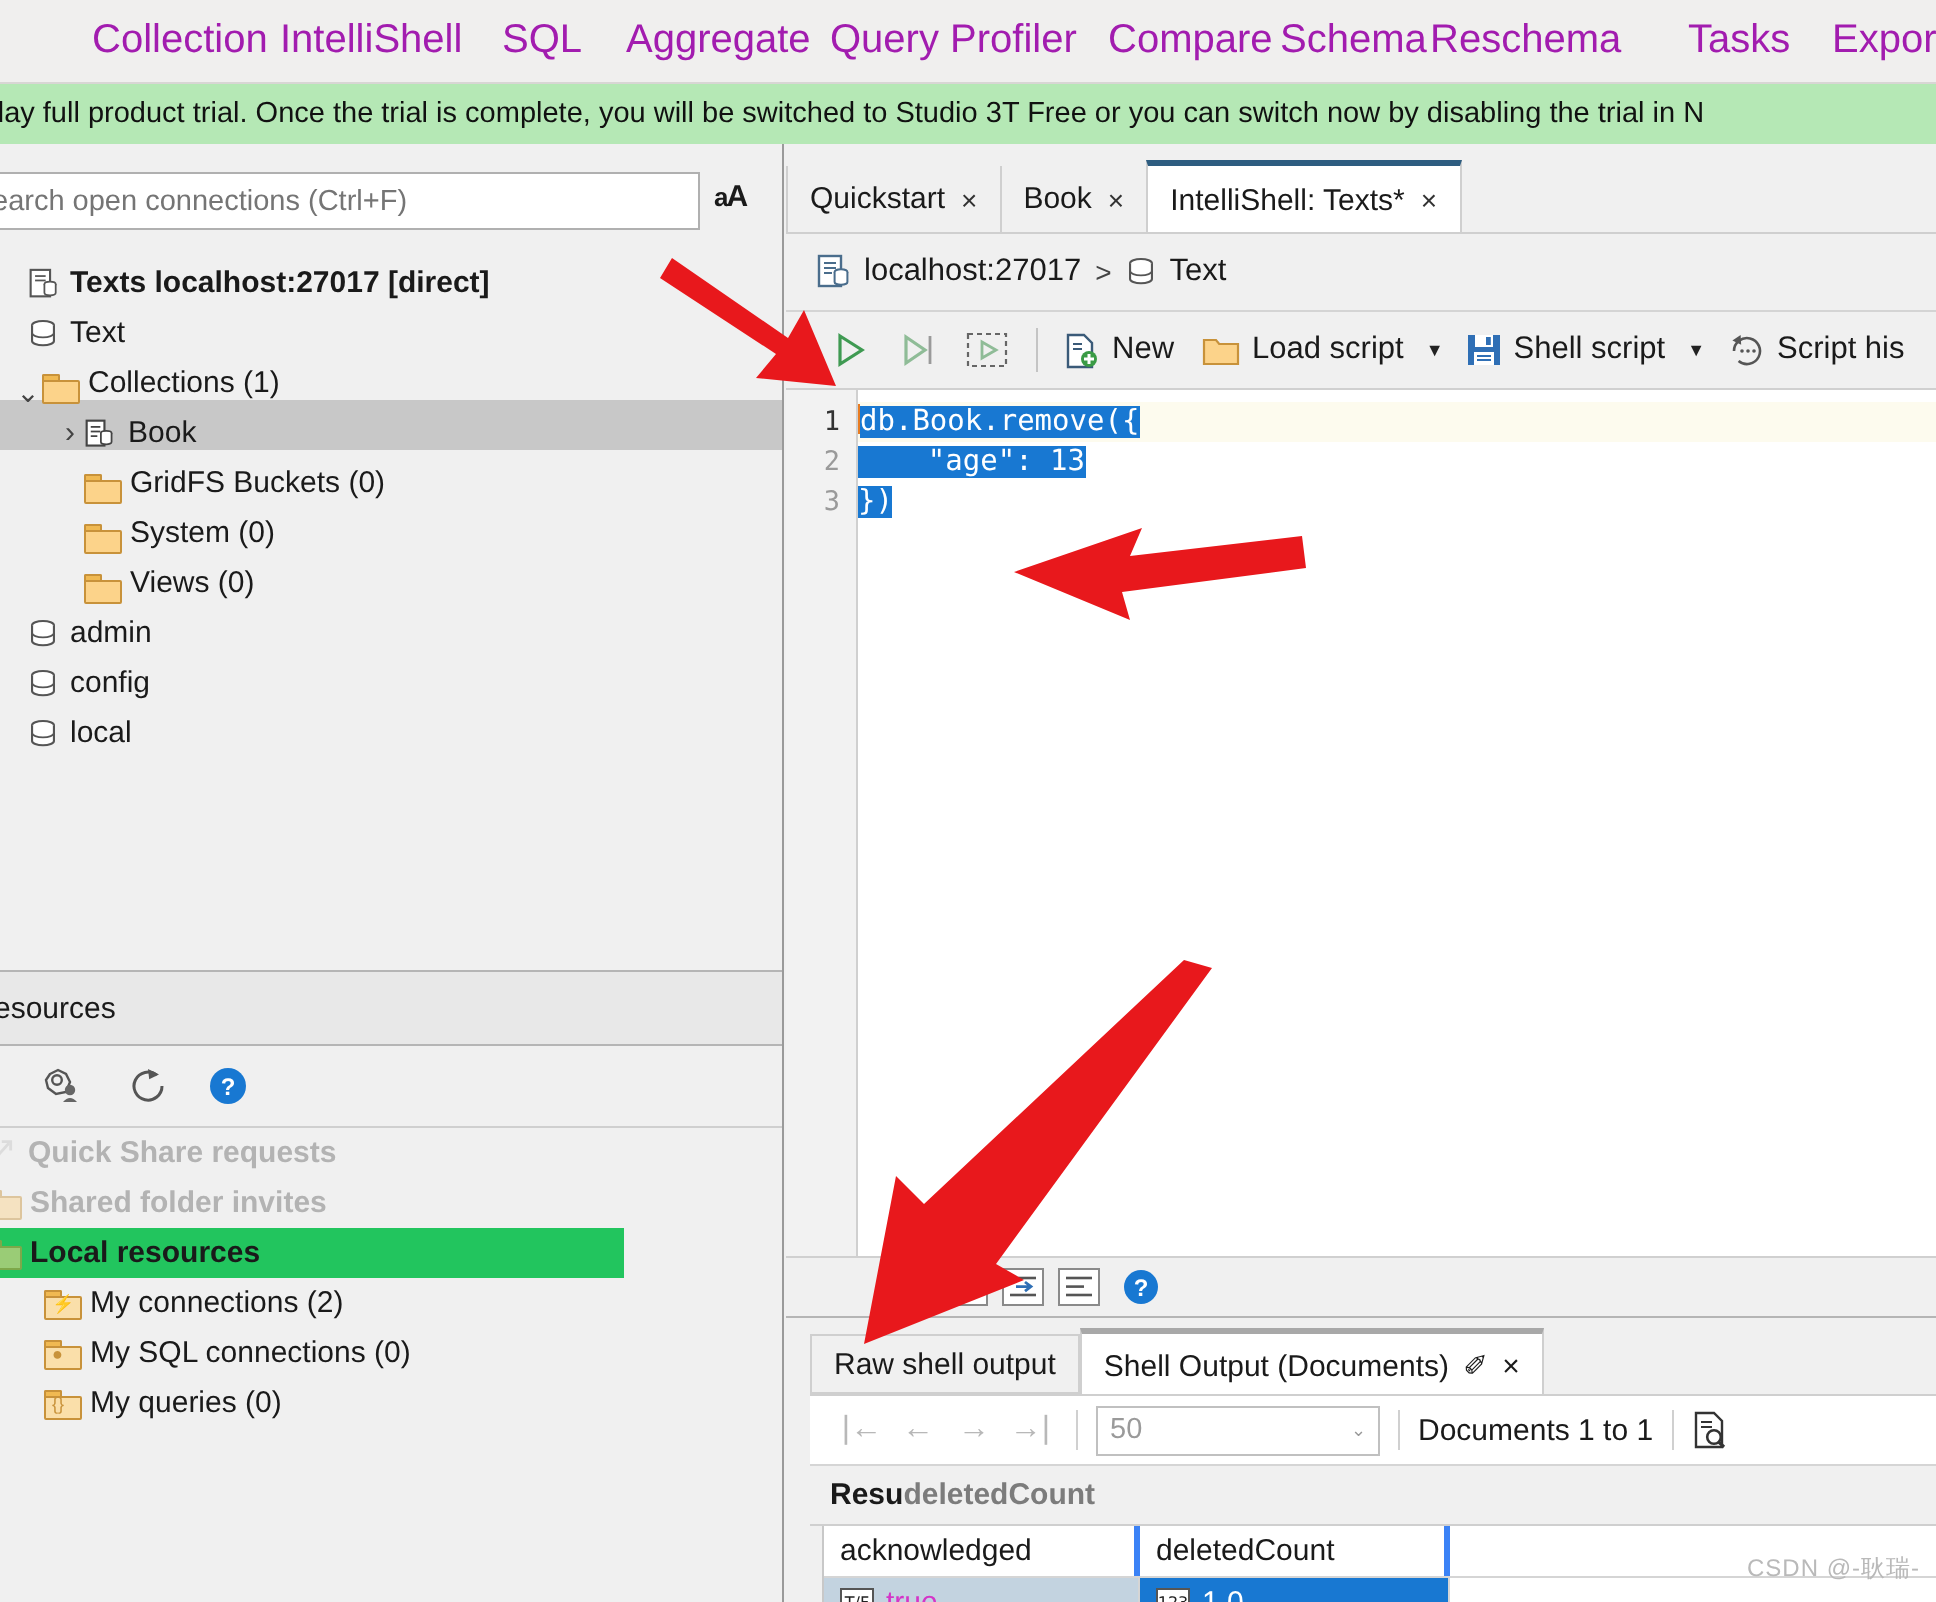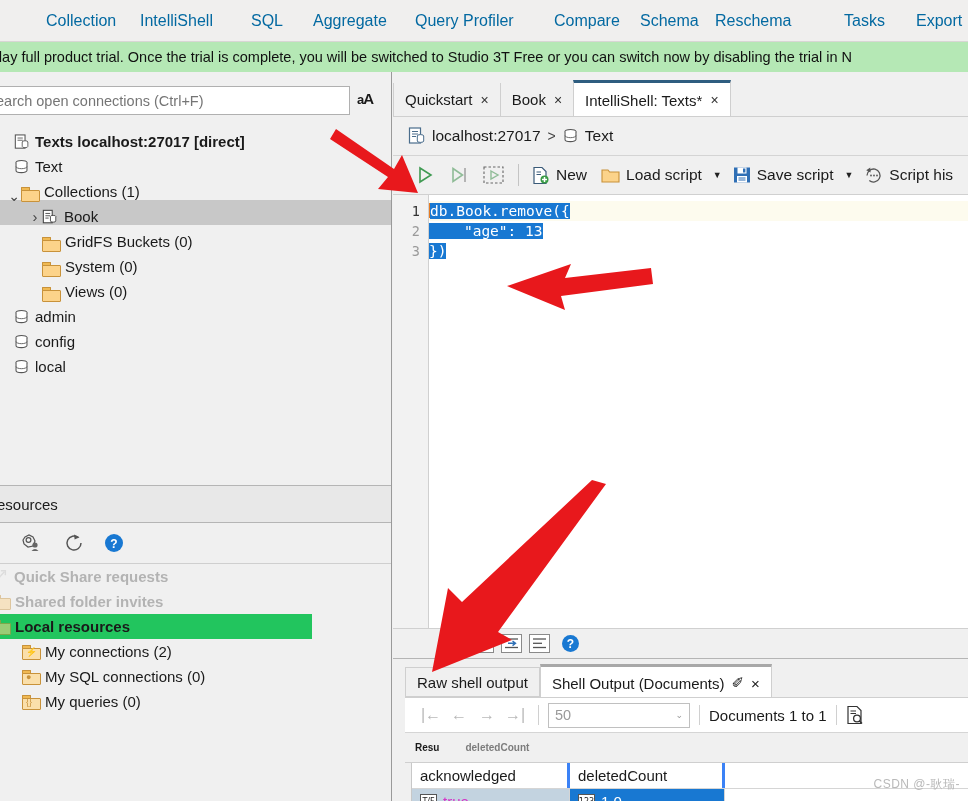--- a/index.html
+++ b/index.html
@@ -15,21 +15,21 @@
   #app { position: relative; width: 968px; height: 801px; }
 
   
   .menubar {
     position: absolute; left: 0; top: 0; width: 968px; height: 42px;
     background: #f0efee;
     display: flex; align-items: center;
     border-bottom: 1px solid #d8d6d4;
   }
   .menubar .mitem {
-    font-size: 16px; color: #0369a1; white-space: nowrap;
+    font-size: 20px; color: #a21caf; white-space: nowrap;
     padding: 0 0; cursor: default;
   }
 
   
   .trial-banner {
     position: absolute; left: 0; top: 42px; width: 968px; height: 30px;
     background: #b5e8b5;
     display: flex; align-items: center;
     overflow: hidden;
     font-size: 14.5px; color: #111;
@@ -254,21 +254,21 @@
 
   
   .restable {
     position: absolute; left: 12px; top: 73px; width: 563px; height: 187px;
     background: #fff; border-top: 1px solid #d5d5d5;
     overflow: hidden;
   }
   .gridhead {
     height: 30px; background: #f0f0f0; border-bottom: 1px solid #cfcfcf;
     display: flex; align-items: center; padding-left: 10px;
-    font-size: 10px; font-weight: bold; gap: 26px;
+    font-size: 15px; font-weight: bold; 
   }
   .gridhead .dim { color: #7c7c7c; }
   .colhead {
     display: flex; height: 26px; border-bottom: 1px solid #d5d5d5;
     font-size: 15px; background: #fff;
   }
   .colhead > div {
     display: flex; align-items: center; padding-left: 8px;
     border-right: 3px solid #3b82f6;
   }
@@ -598,21 +598,21 @@
           <span class="ico">
             <svg width="18" height="18" viewBox="0 0 18 18">
               <rect x="1" y="1.5" width="16" height="15" fill="#2f6fb5"></rect>
               <rect x="4.5" y="1.5" width="9" height="6" fill="#fff"></rect>
               <rect x="10" y="2.5" width="2.4" height="4" fill="#2f6fb5"></rect>
               <rect x="4" y="10" width="10" height="6.5" fill="#fff"></rect>
               <line x1="5.5" y1="12" x2="12.5" y2="12" stroke="#2f6fb5" stroke-width="1"></line>
               <line x1="5.5" y1="14" x2="12.5" y2="14" stroke="#2f6fb5" stroke-width="1"></line>
             </svg>
           </span>
-          <span>Save script</span>
+          <span>Shell script</span>
         </div>
         <span class="caret">▼</span>
         <div class="tb-item">
           <span class="ico">
             <svg width="19" height="19" viewBox="0 0 19 19">
               <path d="M3 9.5 a6.5 6.5 0 1 1 2.3 5" fill="none" stroke="#555" stroke-width="1.3"></path>
               <path d="M6.3 1.5 L2.2 4.3 L6.6 6.4 Z" fill="#555"></path>
               <circle cx="7" cy="9.5" r="0.9" fill="#555"></circle>
               <circle cx="10" cy="9.5" r="0.9" fill="#555"></circle>
               <circle cx="13" cy="9.5" r="0.9" fill="#555"></circle>

